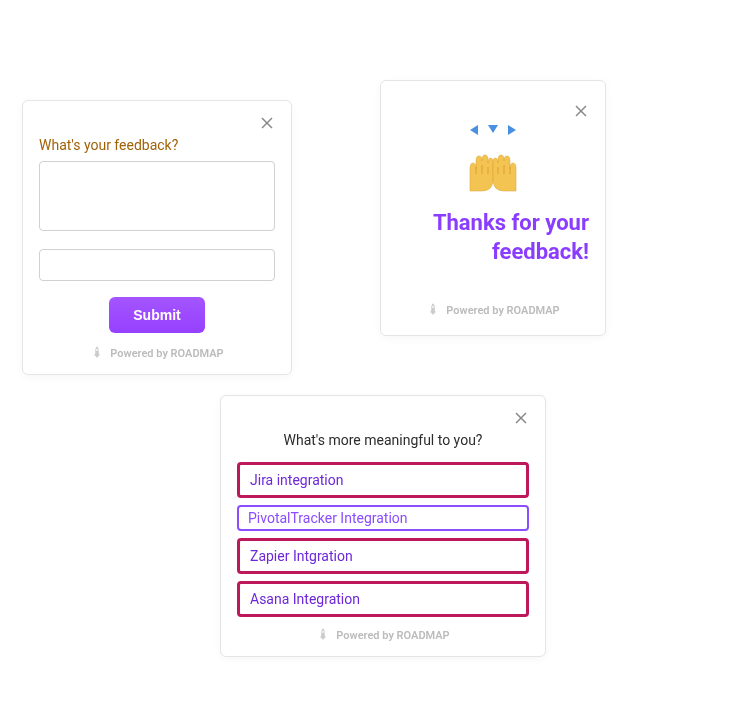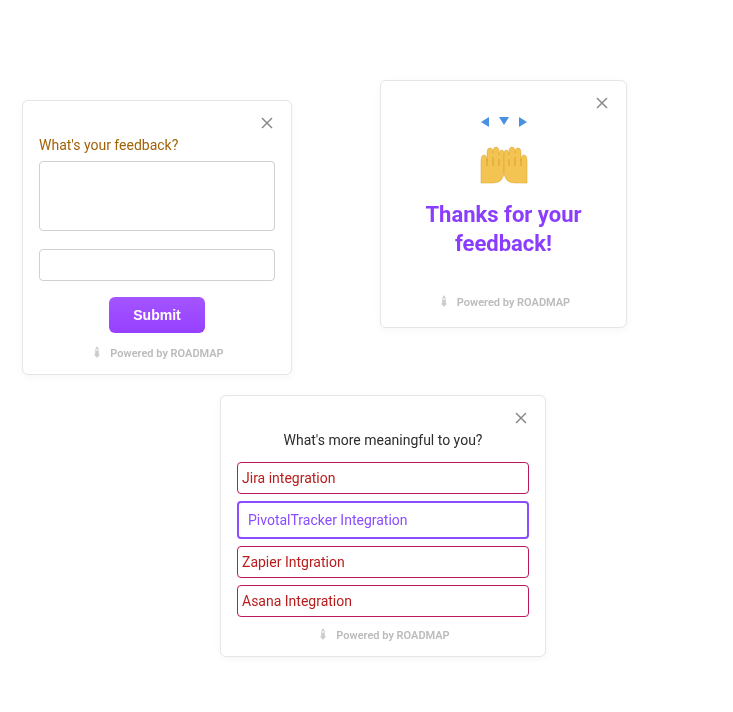--- a/index.html
+++ b/index.html
@@ -23,23 +23,23 @@
     }
     .card1 {
       left: 22px;
       top: 100px;
       width: 270px;
       padding: 14px 16px 12px 16px;
     }
     .card2 {
       left: 380px;
       top: 80px;
-      width: 247px;
-      padding: 14px 16px 16px 16px;
-      text-align: center;
+      width: 226px;
+      padding: 22px 16px 16px 16px;
+      text-align: right;
     }
     .card3 {
       left: 220px;
       top: 395px;
       width: 326px;
       padding: 14px 16px 12px 16px;
     }
     .close-row {
       display: flex;
       justify-content: flex-end;
@@ -150,34 +150,34 @@
       margin-bottom: 36px;
     }
     .question {
       font-size: 14px;
       color: #2c2c2c;
       text-align: center;
       margin-bottom: 14px;
     }
     .option {
       width: 100%;
-      border: 1px solid #be185d;
+      border: 3px solid #be185d;
       border-radius: 4px;
-      padding: 7px 4px;
-      font-size: 14px;
-      color: #b91c1c;
+      padding: 7px 10px;
+      font-size: 14px;
+      color: #6d28d9;
       text-align: left;
       margin-bottom: 7px;
       cursor: pointer;
       background: #fff;
     }
     .option.selected {
       border: 2px solid #8a4dff;
       color: #8a4dff;
-      padding: 9px 9px;
+      padding: 3px 9px;
     }
     .card3 .footer {
       margin-top: 10px;
     }
   </style>
 </head>
 <body>
 
 <div class="card card1">
   <div class="close-row">

